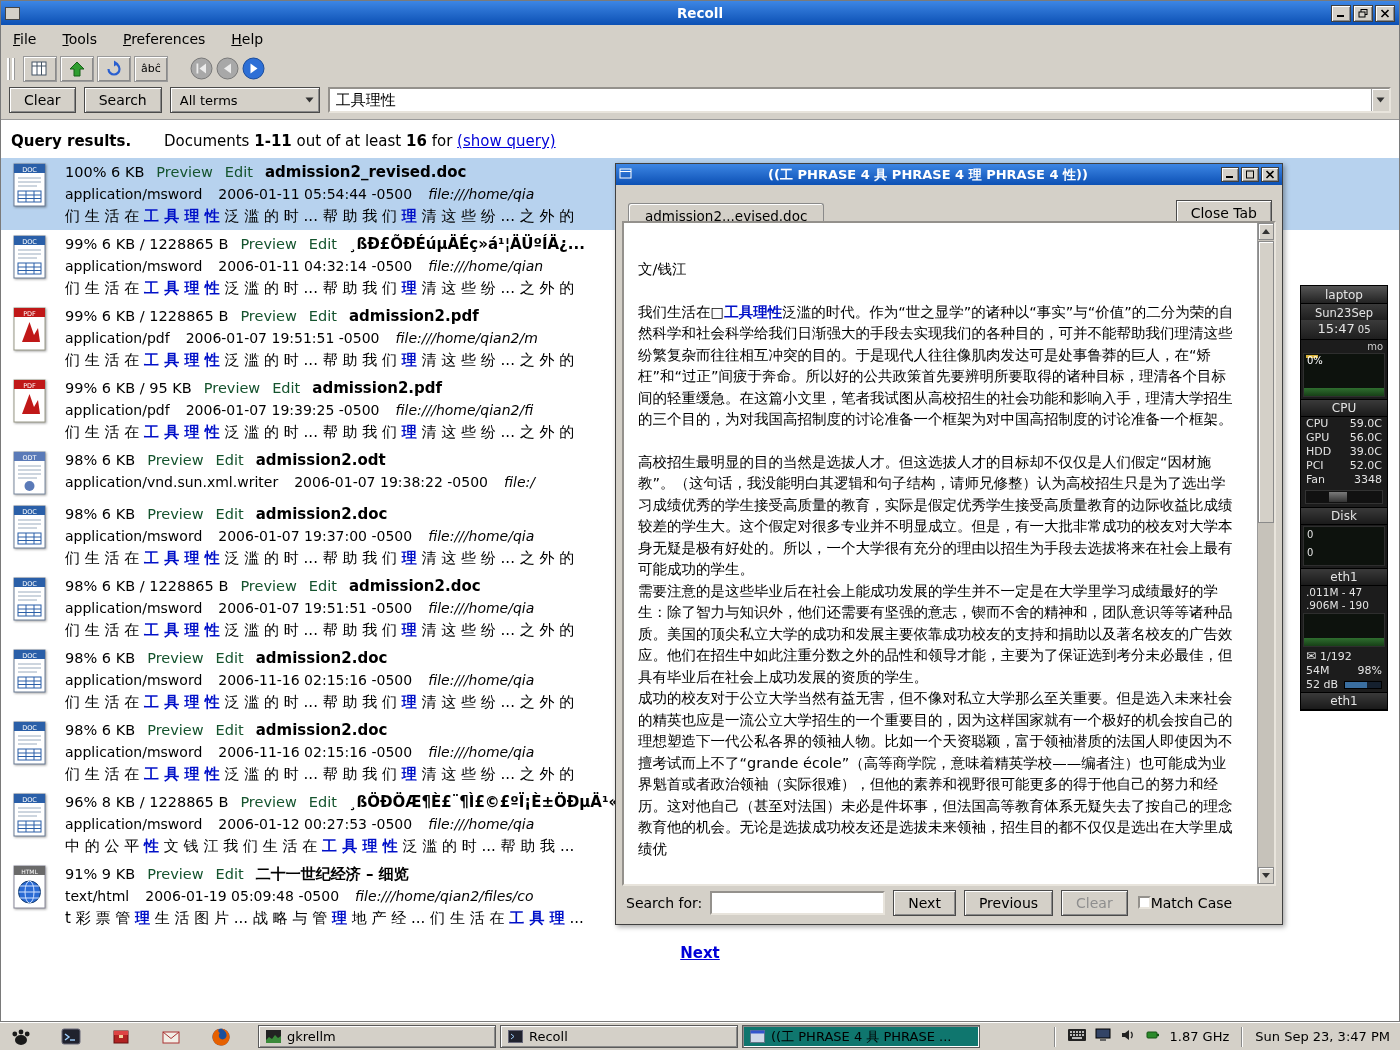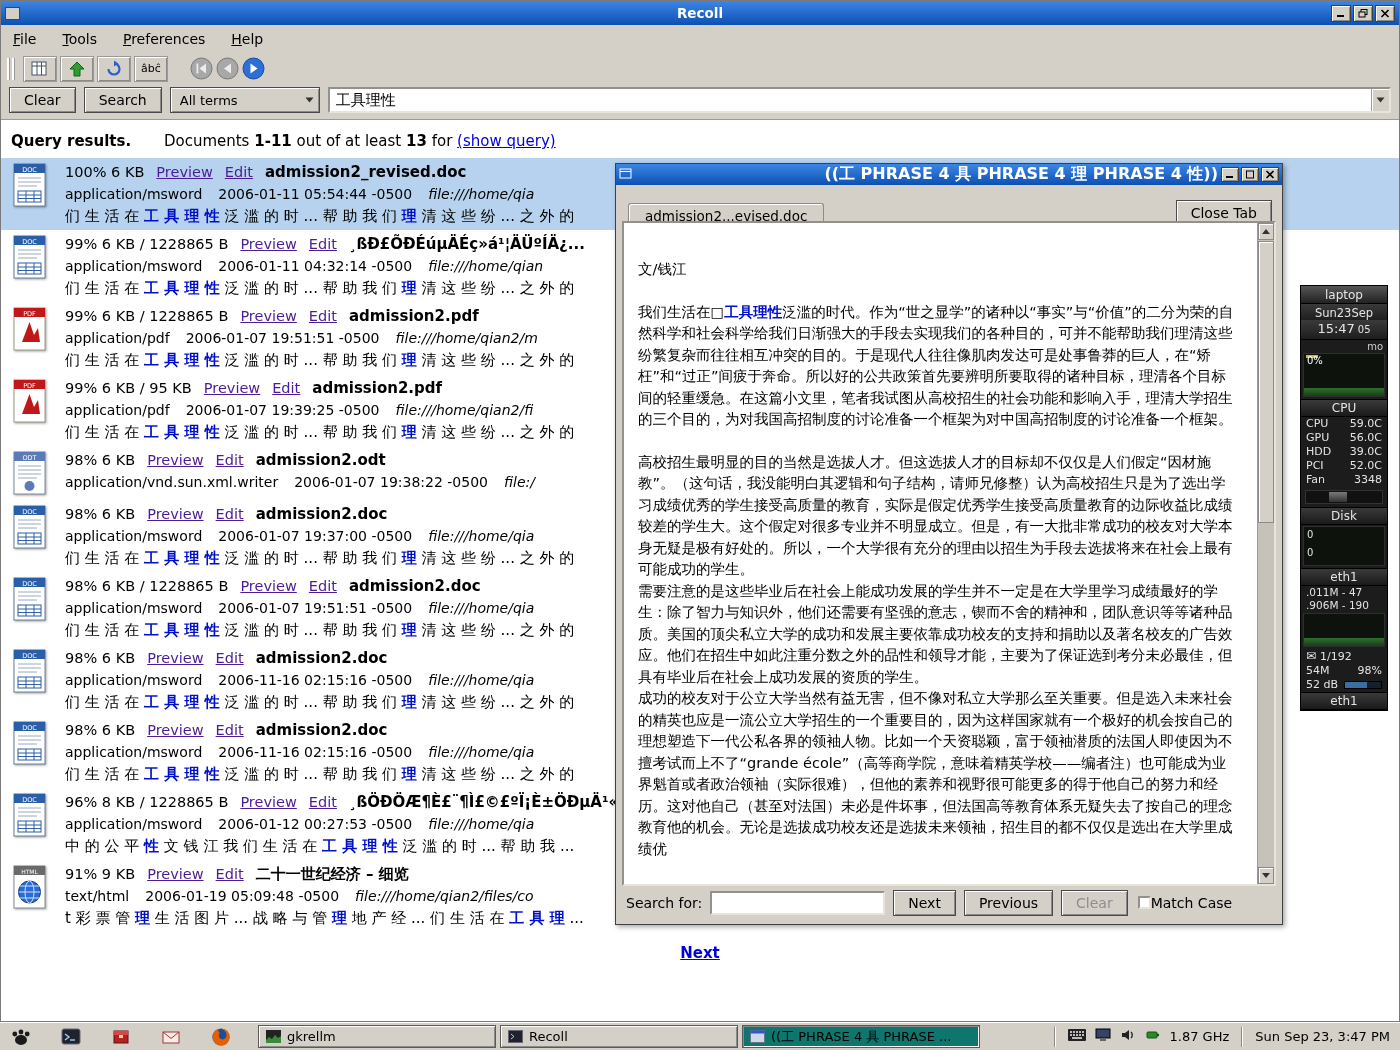--- a/index.html
+++ b/index.html
@@ -57,38 +57,38 @@
   .hlink { color:#0000d8; text-decoration:underline; cursor:pointer; }
 
   .result-row { display:flex; gap:12px; padding:3px 0 3px 6px; align-items:flex-start; }
   .result-row.selected { background:#b7d2ee; }
   .result-icon { flex:0 0 46px; height:48px; display:flex; align-items:center; justify-content:center;
                  filter:drop-shadow(1.5px 1.5px 1px rgba(0,0,0,.35)); }
   .result-body { flex:1; min-width:0; }
   .r-line1,.r-line2,.r-line3 { white-space:nowrap; overflow:hidden; line-height:22px; }
   .r-line1 { font-size:14.5px; }
   .r-meta { margin-right:12px; }
-  .r-link { color:#4c1d95; text-decoration:underline; margin-right:12px; cursor:pointer; }
+  .r-link { color:#14532d; margin-right:12px; cursor:pointer; }
   .r-title { font-weight:bold; font-size:15px; }
   .r-line2 { font-size:14px; }
   .r-mime { margin-right:16px; }
   .r-date { margin-right:16px; }
   .r-url { font-style:italic; }
   .r-line3 { font-size:15px; }
   .hl { color:#0010c8; font-weight:bold; }
   .next-link { text-align:center; font-weight:bold; font-size:15px; margin-top:12px; }
   .next-link span { color:#0000d8; text-decoration:underline; cursor:pointer; }
 
   
   .preview-window { position:absolute; left:615px; top:163px; width:668px; height:762px; background:#d4d0c8;
                     border:1px solid #404040; box-shadow:2px 2px 5px rgba(0,0,0,.35);
                     display:flex; flex-direction:column; z-index:10; }
   .pv-titlebar { height:21px; background:linear-gradient(180deg,#3d86e4,#0c50b4); display:flex; align-items:center;
                  padding:0 3px; position:relative; flex:0 0 auto; }
-  .pv-title { position:absolute; left:22px; right:64px; text-align:right; color:#fff; font-weight:bold; font-size:16px;
+  .pv-title { position:absolute; left:22px; right:64px; text-align:center; color:#fff; font-weight:bold; font-size:13px;
               white-space:nowrap; overflow:hidden; }
   .pv-tabrow { height:32px; display:flex; align-items:center; padding:23px 10px 0 12px; flex:0 0 auto; }
   .pv-tab { height:26px; padding:0 16px; font-size:13.5px; display:flex; align-items:center; background:#d4d0c8;
             border:1px solid #8a8a8a; border-bottom:none; border-radius:3px 3px 0 0;
             box-shadow: inset 1px 1px 0 #fff; position:relative; top:3px; cursor:pointer; }
   .pv-spacer { flex:1; }
   .pv-text { flex:1; margin:4px 6px 2px 6px; background:#fff; border:2px inset #e8e4dc; position:relative;
              overflow:hidden; padding:36px 36px 6px 14px; font-size:14.5px; line-height:21.5px; }
   .pv-p { margin:0; }
   .pv-p.blank { height:21px; }
@@ -251,21 +251,21 @@
           </span>
       </div>
     </div>
 
     <div class="content">
       <div class="results-header">
         <span class="qr-title">Query results.</span>
         <span>Documents</span>
         <span class="b">1-11</span>
         <span>out of at least</span>
-        <span class="b">13</span>
+        <span class="b">16</span>
         <span>for</span>
         <a class="hlink">(show query)</a>
       </div>
       <div class="results-list" id="results-list">
   <div class="result-row selected">
     <div class="result-icon">
               <svg width="40" height="46" viewBox="0 0 40 46">
                 <rect x="4" y="2" width="31" height="42" fill="#fff" stroke="#6a7d96"></rect>
                 <rect x="4" y="2" width="31" height="9" fill="#2a5fa8"></rect>
                 <text x="19.5" y="9.5" font-size="6.5" fill="#fff" text-anchor="middle">DOC</text>

